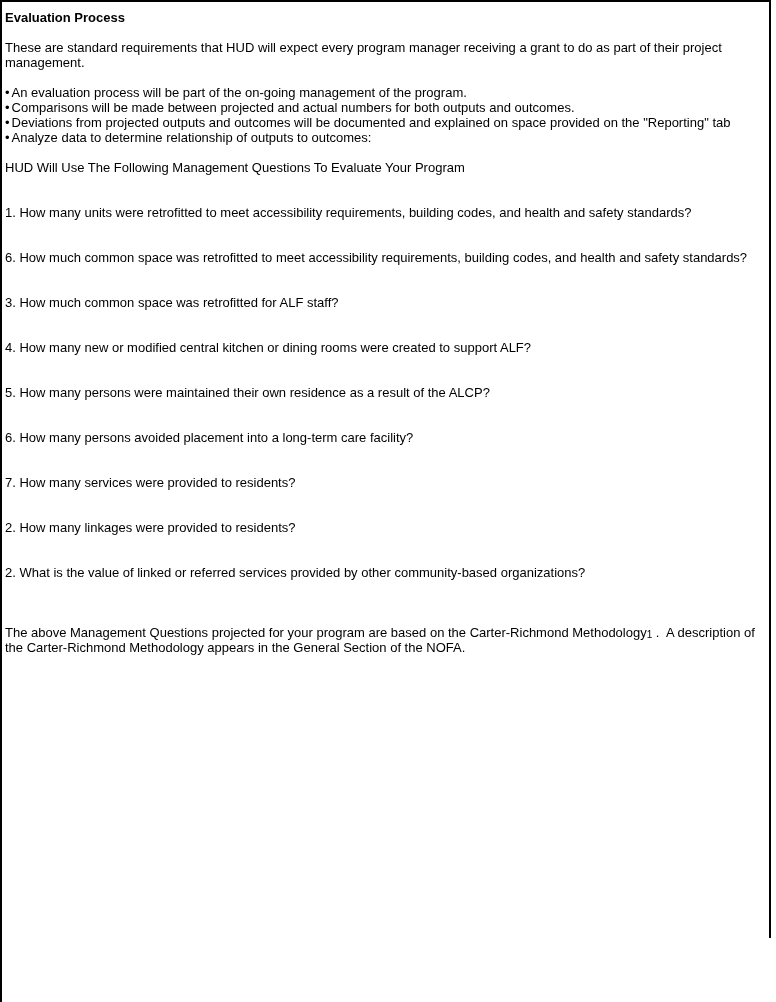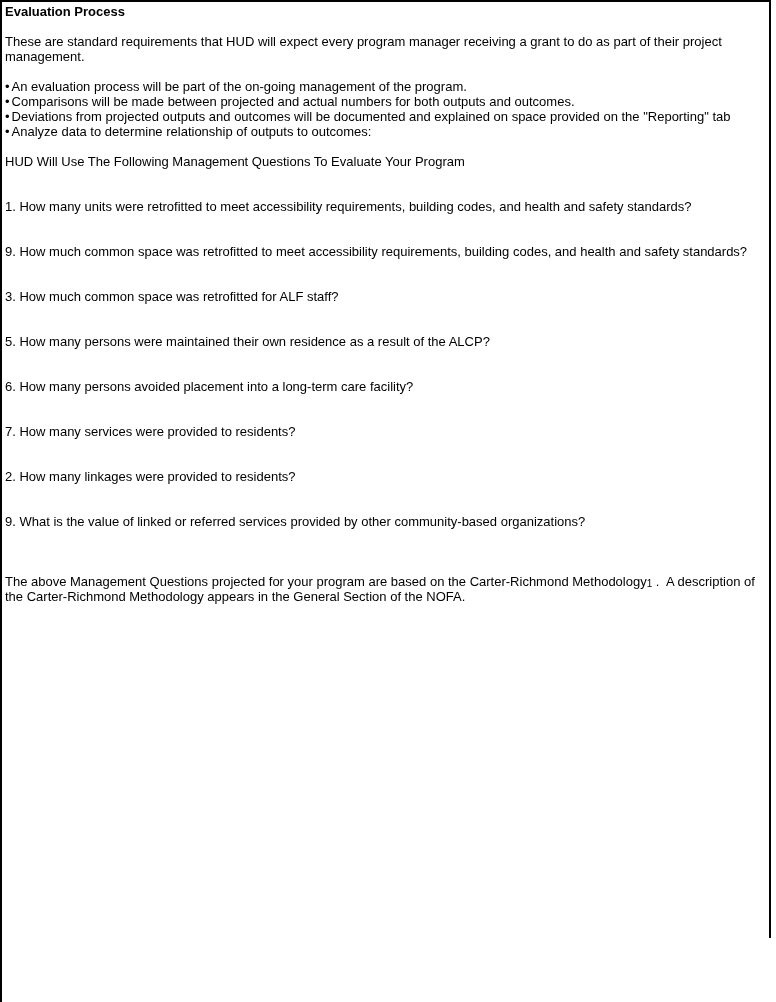--- a/index.html
+++ b/index.html
@@ -7,21 +7,21 @@
     width: 776px; height: 1002px; position: relative; overflow: hidden;
     font-family: "Liberation Sans", "DejaVu Sans", sans-serif;
     color: #000000; font-size: 13px; line-height: 15px;
   }
   .page { position: absolute; left: 0; top: 0; width: 776px; height: 1002px; background: #ffffff; }
   .border-top   { position: absolute; left: 0; top: 0; width: 771px; height: 2px; background: #000; }
   .border-left  { position: absolute; left: 0; top: 0; width: 2px; height: 1002px; background: #000; }
   .border-right { position: absolute; left: 769px; top: 0; width: 2px; height: 938px; background: #000; }
   .content {
     position: absolute; left: 2px; top: 2px; width: 763px;
-    padding: 2px 0 0 3px;
+    padding: 8px 0 0 3px;
   }
   .content p, .content h1, .content h2, .content div {
     margin: 0; padding: 0; font-size: 13px; line-height: 15px; font-weight: normal;
     white-space: pre-wrap;
   }
   h1.doc-title, .bold { font-weight: bold; }
   .mt1 { margin-top: 15px !important; }   
   .mt2 { margin-top: 30px !important; }   
   ul.bullet-list { list-style: none; margin: 15px 0 0 0; padding: 0; }
   ul.bullet-list li { display: flex; align-items: flex-start; }
@@ -60,27 +60,28 @@
         <span class="bullet">•</span>
         <span>Analyze data to determine relationship of outputs to outcomes:</span>
       </li>
     </ul>
 
 
     <h2 class="bold mt1">HUD Will Use The Following Management Questions To Evaluate Your Program</h2>
 
     <div class="questions-list">
       <div>1. How many units were retrofitted to meet accessibility requirements, building codes, and health and safety standards?</div>
-      <div>9. How much common space was retrofitted to meet accessibility requirements, building codes, and health and safety standards?</div>
+      <div>6. How much common space was retrofitted to meet accessibility requirements, building codes, and health and safety standards?</div>
       <div>3. How much common space was retrofitted for ALF staff?</div>
+      <div>4. How many new or modified central kitchen or dining rooms were created to support ALF?</div>
       <div>5. How many persons were maintained their own residence as a result of the ALCP?</div>
       <div>6. How many persons avoided placement into a long-term care facility?</div>
       <div>7. How many services were provided to residents?</div>
       <div>2. How many linkages were provided to residents?</div>
-      <div>9. What is the value of linked or referred services provided by other community-based organizations?</div>
+      <div>2. What is the value of linked or referred services provided by other community-based organizations?</div>
     </div>
 
 
     <p class="mt1"><span>The above Management Questions projected for your program are based on the Carter-Richmond Methodology</span><sub class="fnref">1</sub><span> .  A description of the Carter-Richmond Methodology appears in the General Section of the NOFA.</span></p>
 
 
   </div>
 </div>
 
 </body></html>

